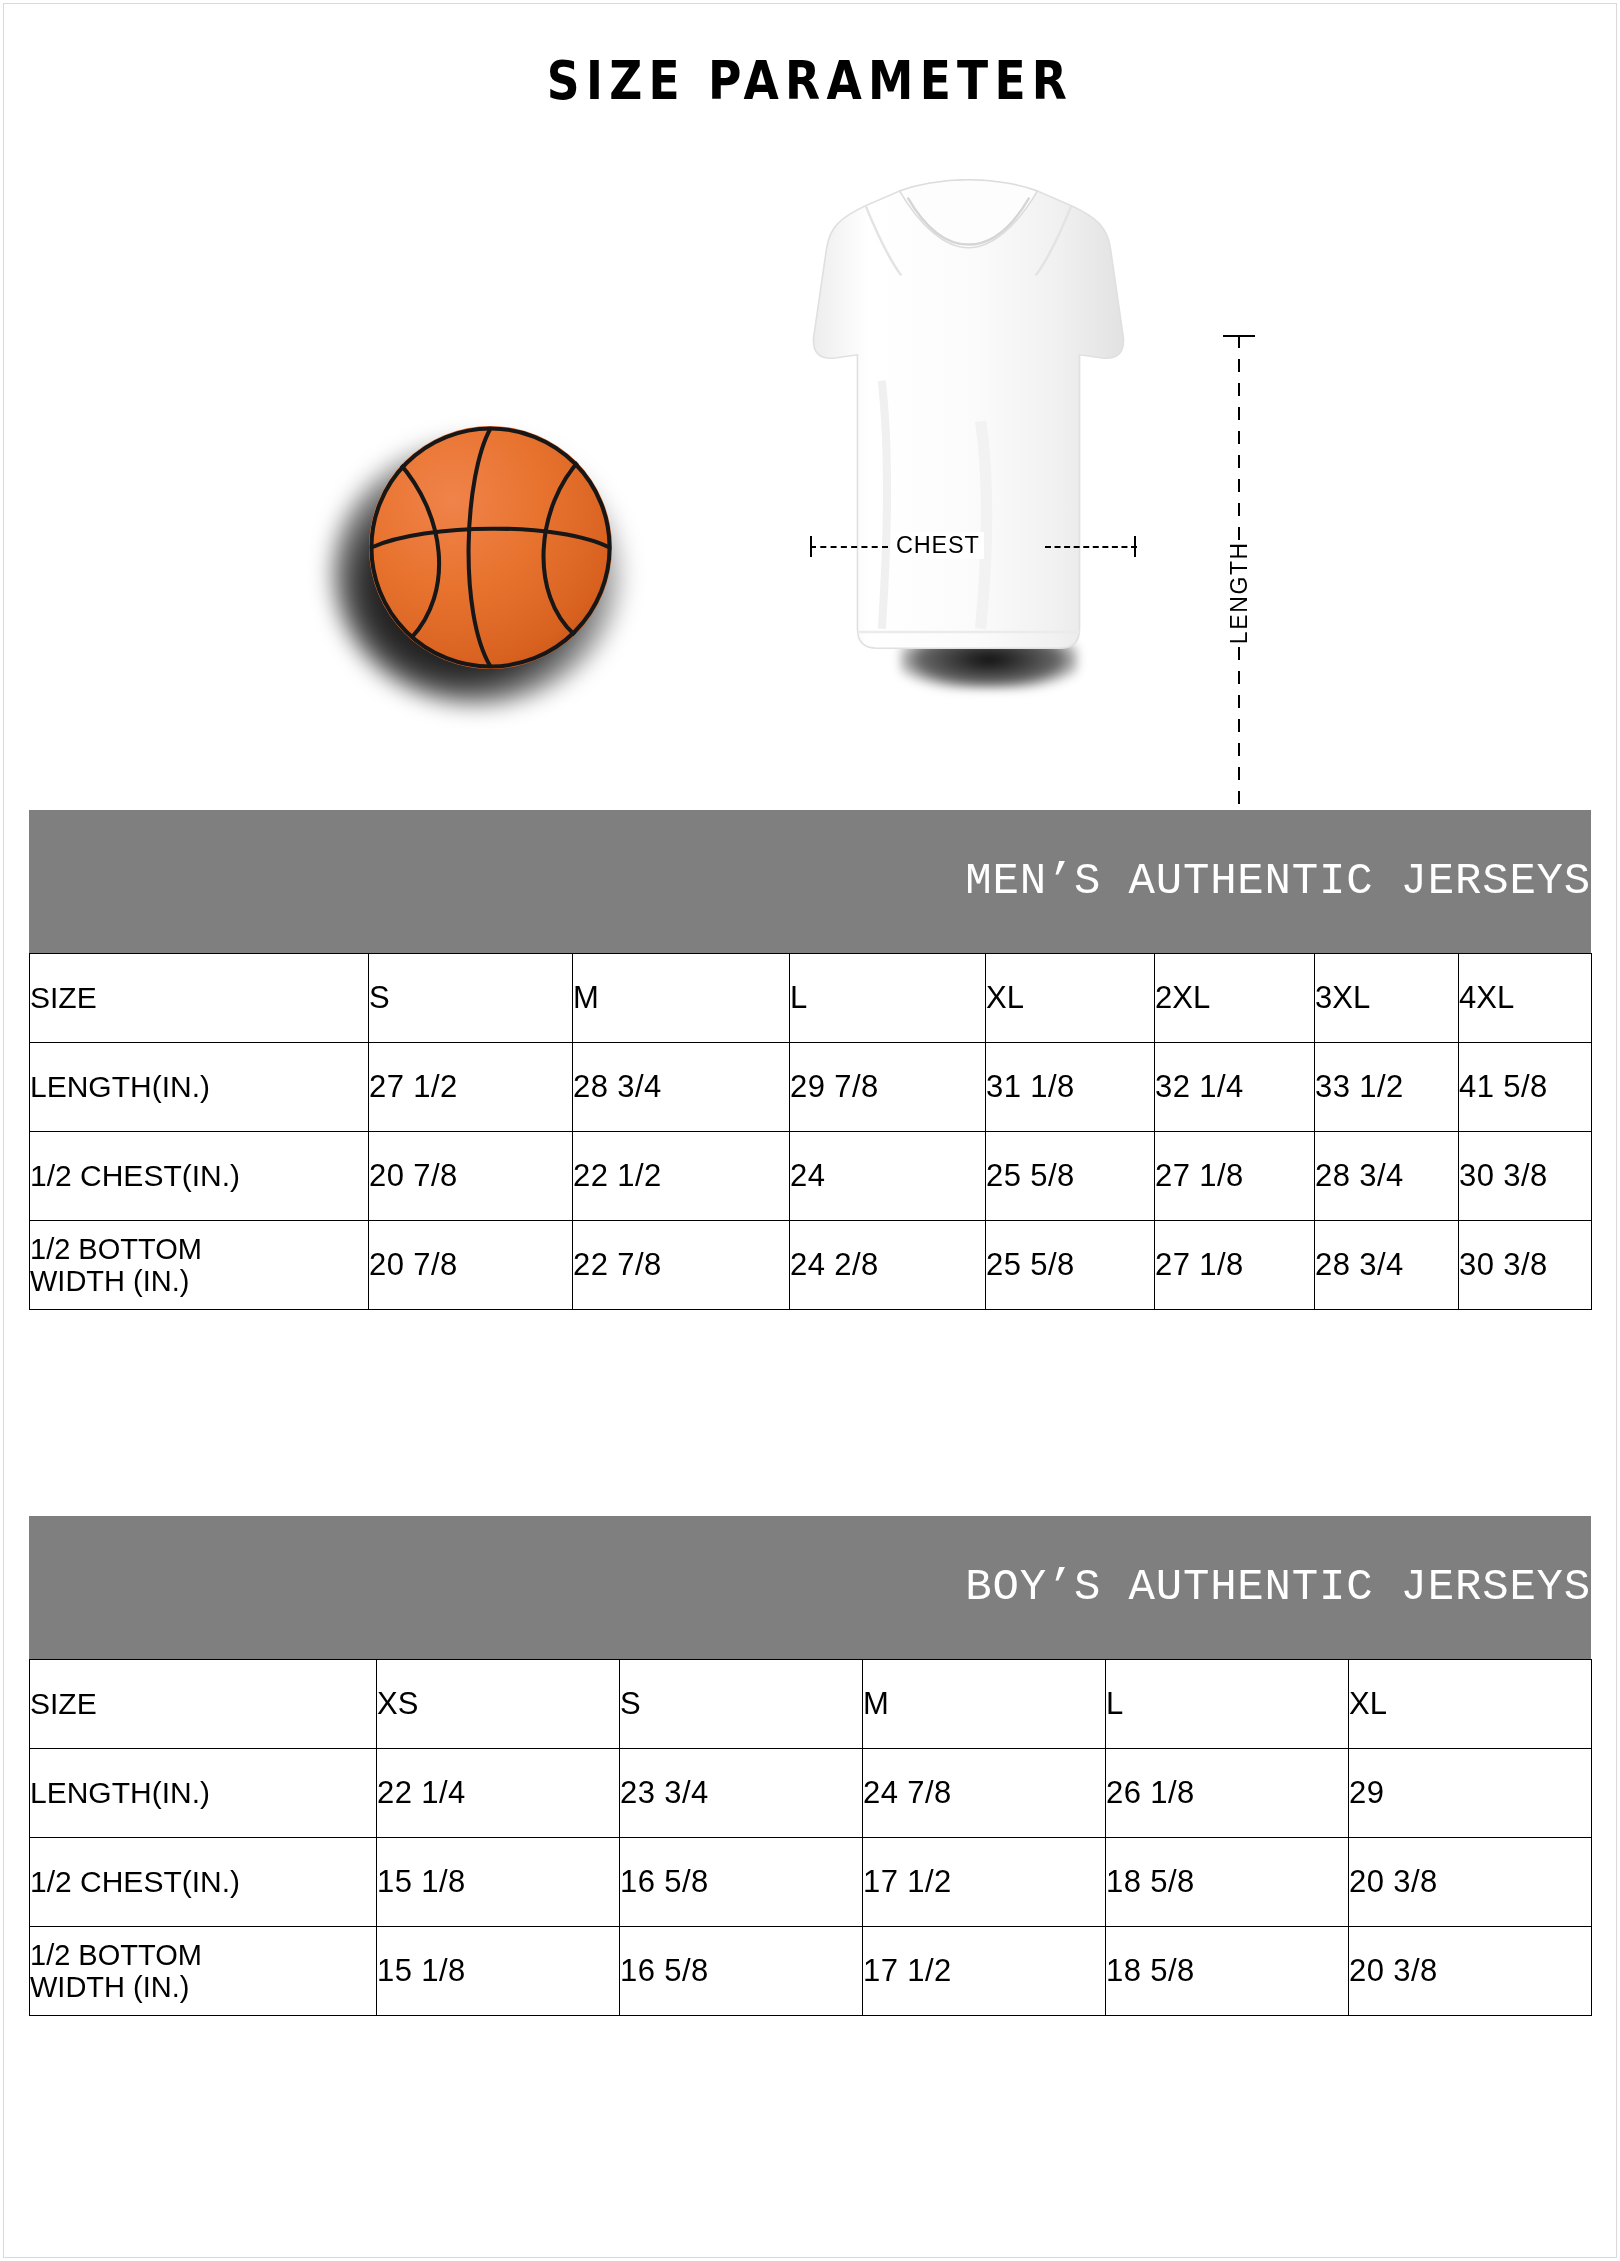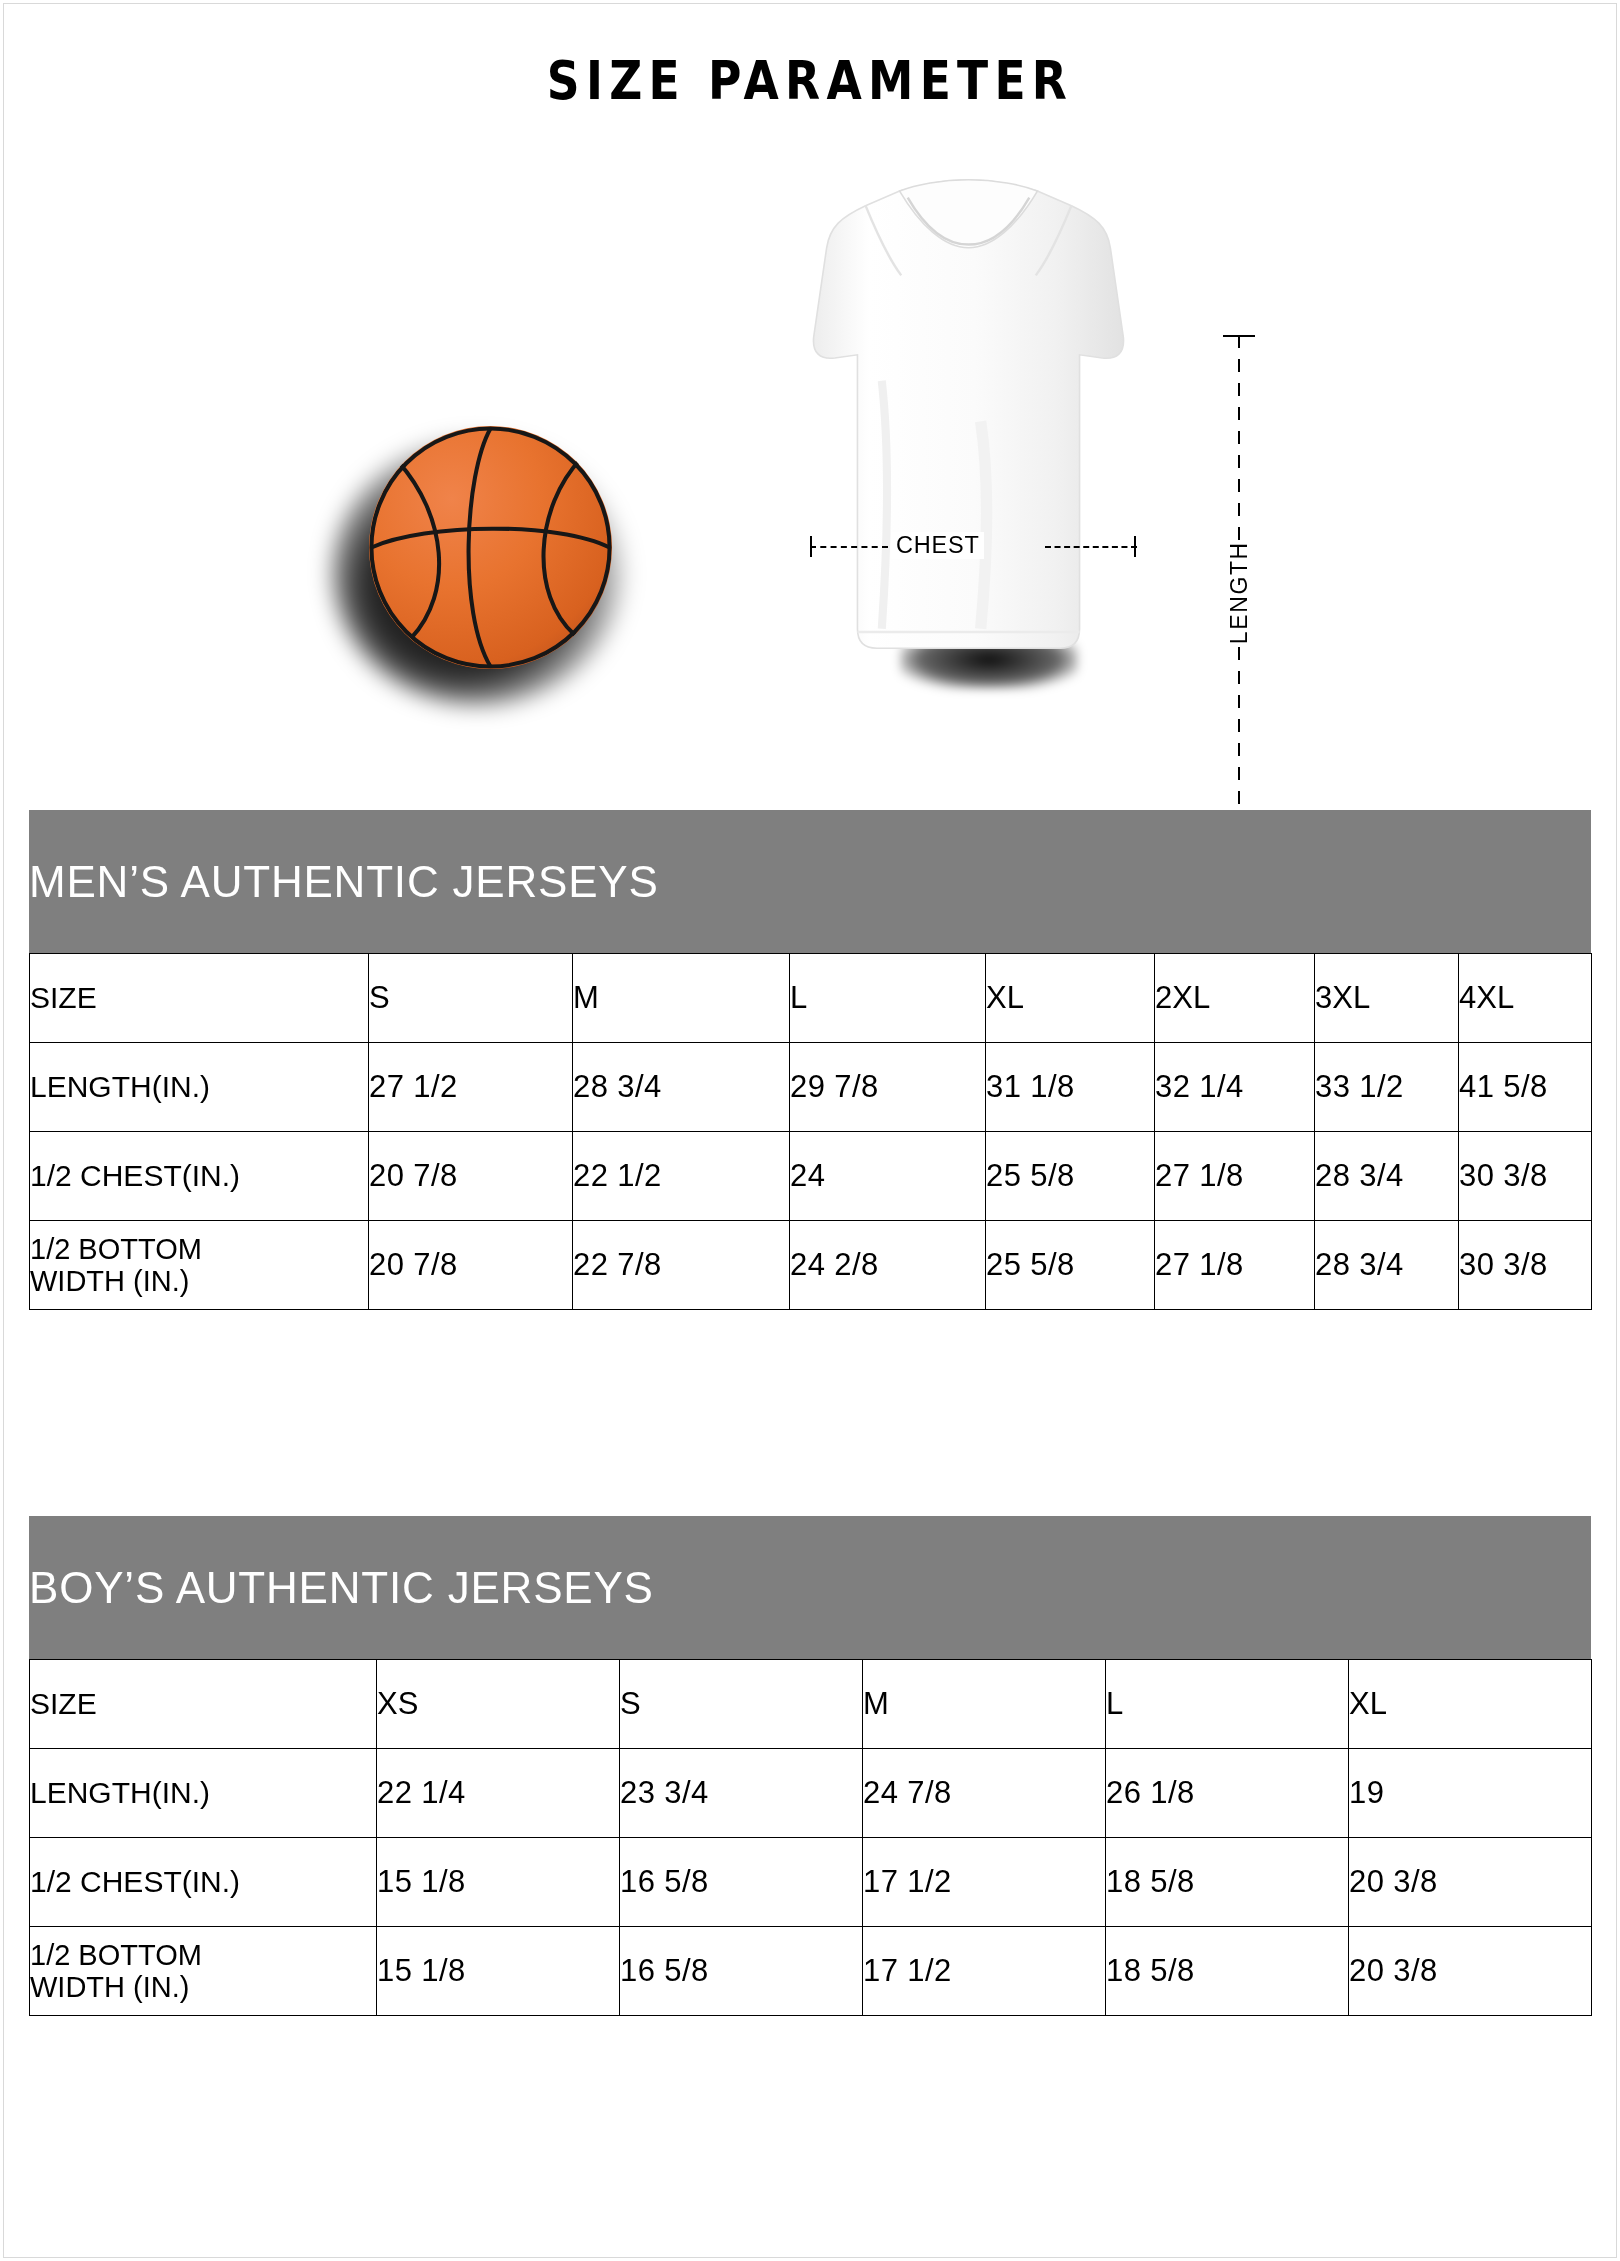--- a/index.html
+++ b/index.html
@@ -126,26 +126,26 @@
     background: #fff;
     padding: 3.2px 0;
   }
   
   .table-block { position: absolute; left: 29px; width: 1562px; }
   #mens-block { top: 810px; }
   #boys-block { top: 1516px; }
   .table-head {
     background: #7f7f7f;
     color: #ffffff;
-    text-align: left;
+    text-align: right;
     font-size: 44px;
     letter-spacing: 0.8px;
     height: 143px;
     line-height: 143px;
-    font-family: Liberation Sans, sans-serif;
+    font-family: Liberation Mono, monospace;
   }
   table {
     width: 100%;
     border-collapse: collapse;
     table-layout: fixed;
   }
   table td {
     border: 1.6px solid #000;
     text-align: left;
     font-size: 31px;
@@ -316,21 +316,21 @@
         <td>M</td>
         <td>L</td>
         <td>XL</td>
       </tr>
       <tr>
         <td class="rowhead">LENGTH(IN.)</td>
         <td class="num">22  1/4</td>
         <td class="num">23  3/4</td>
         <td class="num">24  7/8</td>
         <td class="num">26  1/8</td>
-        <td class="num">19</td>
+        <td class="num">29</td>
       </tr>
       <tr>
         <td class="rowhead">1/2 CHEST(IN.)</td>
         <td class="num">15  1/8</td>
         <td class="num">16  5/8</td>
         <td class="num">17  1/2</td>
         <td class="num">18  5/8</td>
         <td class="num">20  3/8</td>
       </tr>
       <tr>

